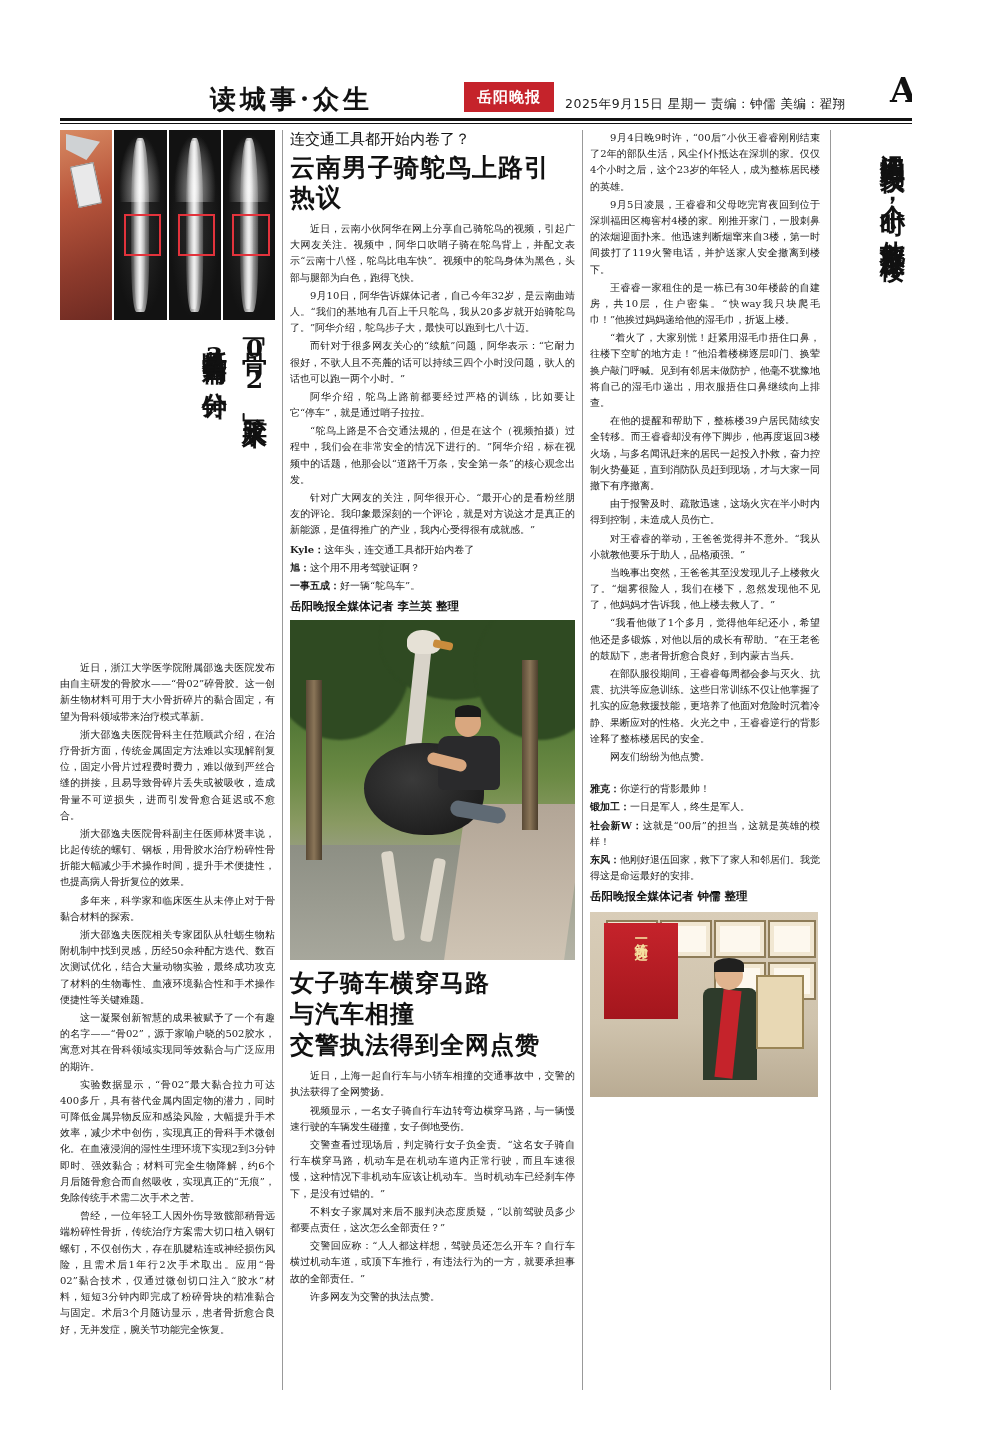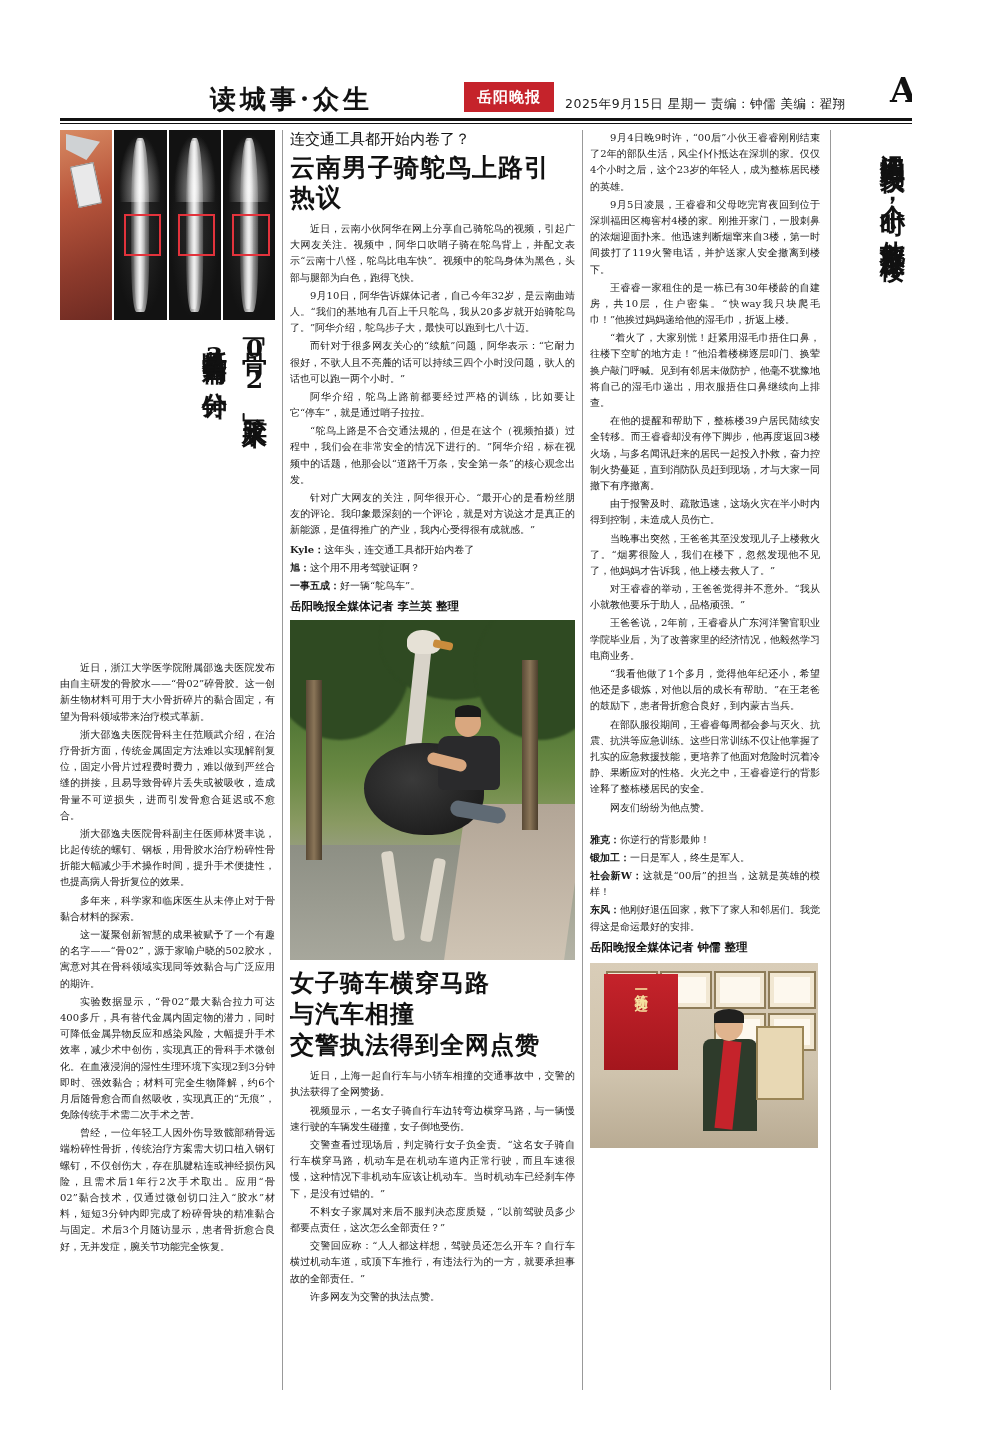--- a/index.html
+++ b/index.html
@@ -135,20 +135,21 @@
     <div class="headline-v">
       <div class="vt hv1">「骨02」胶水来了！</div>
       <div class="vt hv2">断骨黏合只需3分钟</div>
     </div>
 
     <div class="body-cn">
       <p>近日，浙江大学医学院附属邵逸夫医院发布由自主研发的骨胶水——“骨02”碎骨胶。这一创新生物材料可用于大小骨折碎片的黏合固定，有望为骨科领域带来治疗模式革新。</p>
       <p>浙大邵逸夫医院骨科主任范顺武介绍，在治疗骨折方面，传统金属固定方法难以实现解剖复位，固定小骨片过程费时费力，难以做到严丝合缝的拼接，且易导致骨碎片丢失或被吸收，造成骨量不可逆损失，进而引发骨愈合延迟或不愈合。</p>
       <p>浙大邵逸夫医院骨科副主任医师林贤丰说，比起传统的螺钉、钢板，用骨胶水治疗粉碎性骨折能大幅减少手术操作时间，提升手术便捷性，也提高病人骨折复位的效果。</p>
       <p>多年来，科学家和临床医生从未停止对于骨黏合材料的探索。</p>
+      <p>浙大邵逸夫医院相关专家团队从牡蛎生物粘附机制中找到灵感，历经50余种配方迭代、数百次测试优化，结合大量动物实验，最终成功攻克了材料的生物毒性、血液环境黏合性和手术操作便捷性等关键难题。</p>
       <p>这一凝聚创新智慧的成果被赋予了一个有趣的名字——“骨02”，源于家喻户晓的502胶水，寓意对其在骨科领域实现同等效黏合与广泛应用的期许。</p>
       <p>实验数据显示，“骨02”最大黏合拉力可达400多斤，具有替代金属内固定物的潜力，同时可降低金属异物反应和感染风险，大幅提升手术效率，减少术中创伤，实现真正的骨科手术微创化。在血液浸润的湿性生理环境下实现2到3分钟即时、强效黏合；材料可完全生物降解，约6个月后随骨愈合而自然吸收，实现真正的“无痕”，免除传统手术需二次手术之苦。</p>
       <p>曾经，一位年轻工人因外伤导致髋部稍骨远端粉碎性骨折，传统治疗方案需大切口植入钢钉螺钉，不仅创伤大，存在肌腱粘连或神经损伤风险，且需术后1年行2次手术取出。应用“骨02”黏合技术，仅通过微创切口注入“胶水”材料，短短3分钟内即完成了粉碎骨块的精准黏合与固定。术后3个月随访显示，患者骨折愈合良好，无并发症，腕关节功能完全恢复。</p>
     </div>
 
   </div>
 
   <div class="col c2">
     <div class="kicker">连交通工具都开始内卷了？</div>
     <div class="headline2">云南男子骑鸵鸟上路引热议</div>
@@ -209,23 +210,22 @@
   </div>
 
   <div class="col c3">
     <div class="body-cn">
       <p>9月4日晚9时许，“00后”小伙王睿睿刚刚结束了2年的部队生活，风尘仆仆抵达在深圳的家。仅仅4个小时之后，这个23岁的年轻人，成为整栋居民楼的英雄。</p>
       <p>9月5日凌晨，王睿睿和父母吃完宵夜回到位于深圳福田区梅窖村4楼的家。刚推开家门，一股刺鼻的浓烟迎面扑来。他迅速判断烟窜来自3楼，第一时间拨打了119火警电话，并护送家人安全撤离到楼下。</p>
       <p>王睿睿一家租住的是一栋已有30年楼龄的自建房，共10层，住户密集。“快way我只块爬毛巾！”他挨过妈妈递给他的湿毛巾，折返上楼。</p>
       <p>“着火了，大家别慌！赶紧用湿毛巾捂住口鼻，往楼下空旷的地方走！”他沿着楼梯逐层叩门、换荤换户敲门呼喊。见到有邻居未做防护，他毫不犹豫地将自己的湿毛巾递出，用衣服捂住口鼻继续向上排查。</p>
       <p>在他的提醒和帮助下，整栋楼39户居民陆续安全转移。而王睿睿却没有停下脚步，他再度返回3楼火场，与多名闻讯赶来的居民一起投入扑救，奋力控制火势蔓延，直到消防队员赶到现场，才与大家一同撤下有序撤离。</p>
       <p>由于报警及时、疏散迅速，这场火灾在半小时内得到控制，未造成人员伤亡。</p>
+      <p>对王睿睿的举动，王爸爸觉得并不意外。“我从小就教他要乐于助人，品格顽强。”</p>
       <p>当晚事出突然，王爸爸其至没发现儿子上楼救火了。“烟雾很险人，我们在楼下，忽然发现他不见了，他妈妈才告诉我，他上楼去救人了。”</p>
-      <p>对王睿睿的举动，王爸爸觉得并不意外。“我从小就教他要乐于助人，品格顽强。”</p>
-      <p>王爸爸说，2年前，王睿睿从广东河洋警官职业学院毕业后，为了改善家里的经济情况，他毅然学习电商业务。</p>
       <p>“我看他做了1个多月，觉得他年纪还小，希望他还是多锻炼，对他以后的成长有帮助。”在王老爸的鼓励下，患者骨折愈合良好，到内蒙古当兵。</p>
       <p>在部队服役期间，王睿睿每周都会参与灭火、抗震、抗洪等应急训练。这些日常训练不仅让他掌握了扎实的应急救援技能，更培养了他面对危险时沉着冷静、果断应对的性格。火光之中，王睿睿逆行的背影诠释了整栋楼居民的安全。</p>
       <p>网友们纷纷为他点赞。</p>
     </div>
 
     <div class="body-cn" style="margin-top:16px;">
       <p class="noind"><b>雅克：</b><span>你逆行的背影最帅！</span></p>
       <p class="noind"><b>锻加工：</b><span>一日是军人，终生是军人。</span></p>
       <p class="noind"><b>社会新W：</b><span>这就是“00后”的担当，这就是英雄的模样！</span></p>
       <p class="noind"><b>东风：</b><span>他刚好退伍回家，救下了家人和邻居们。我觉得这是命运最好的安排。</span></p>

